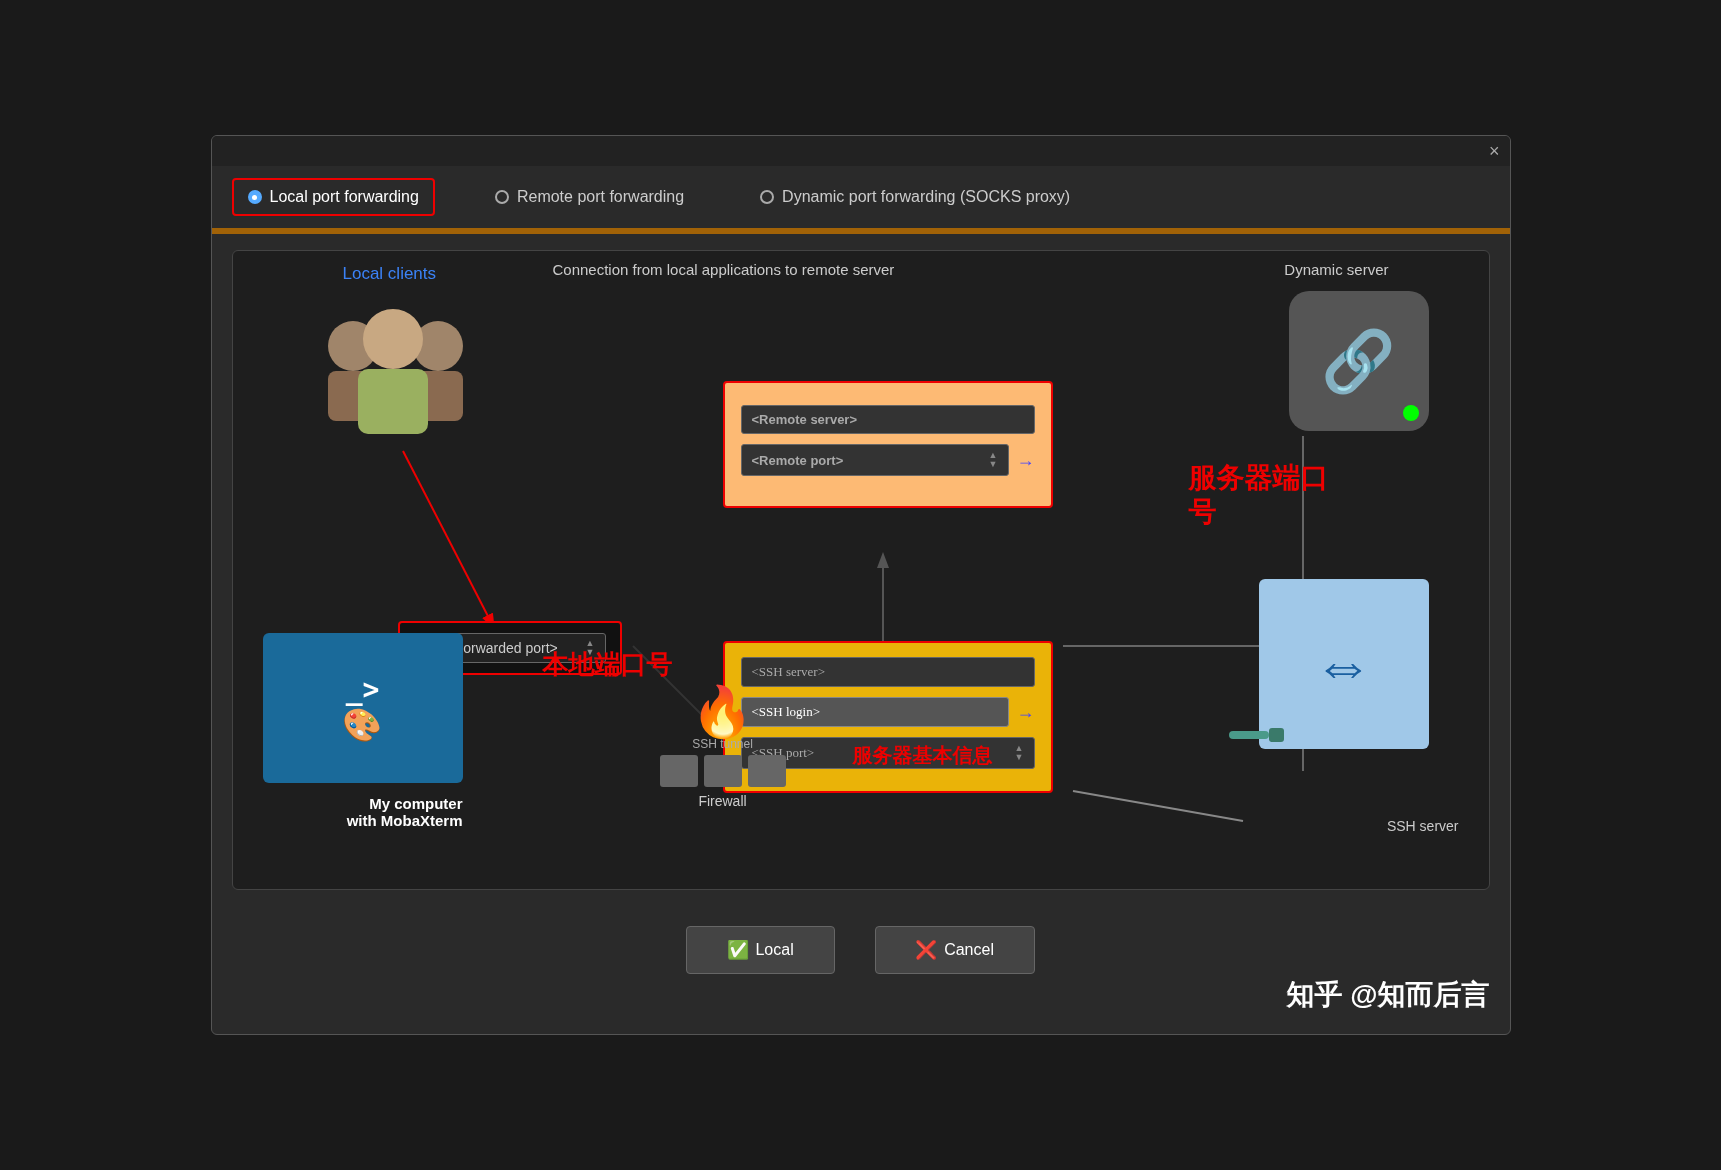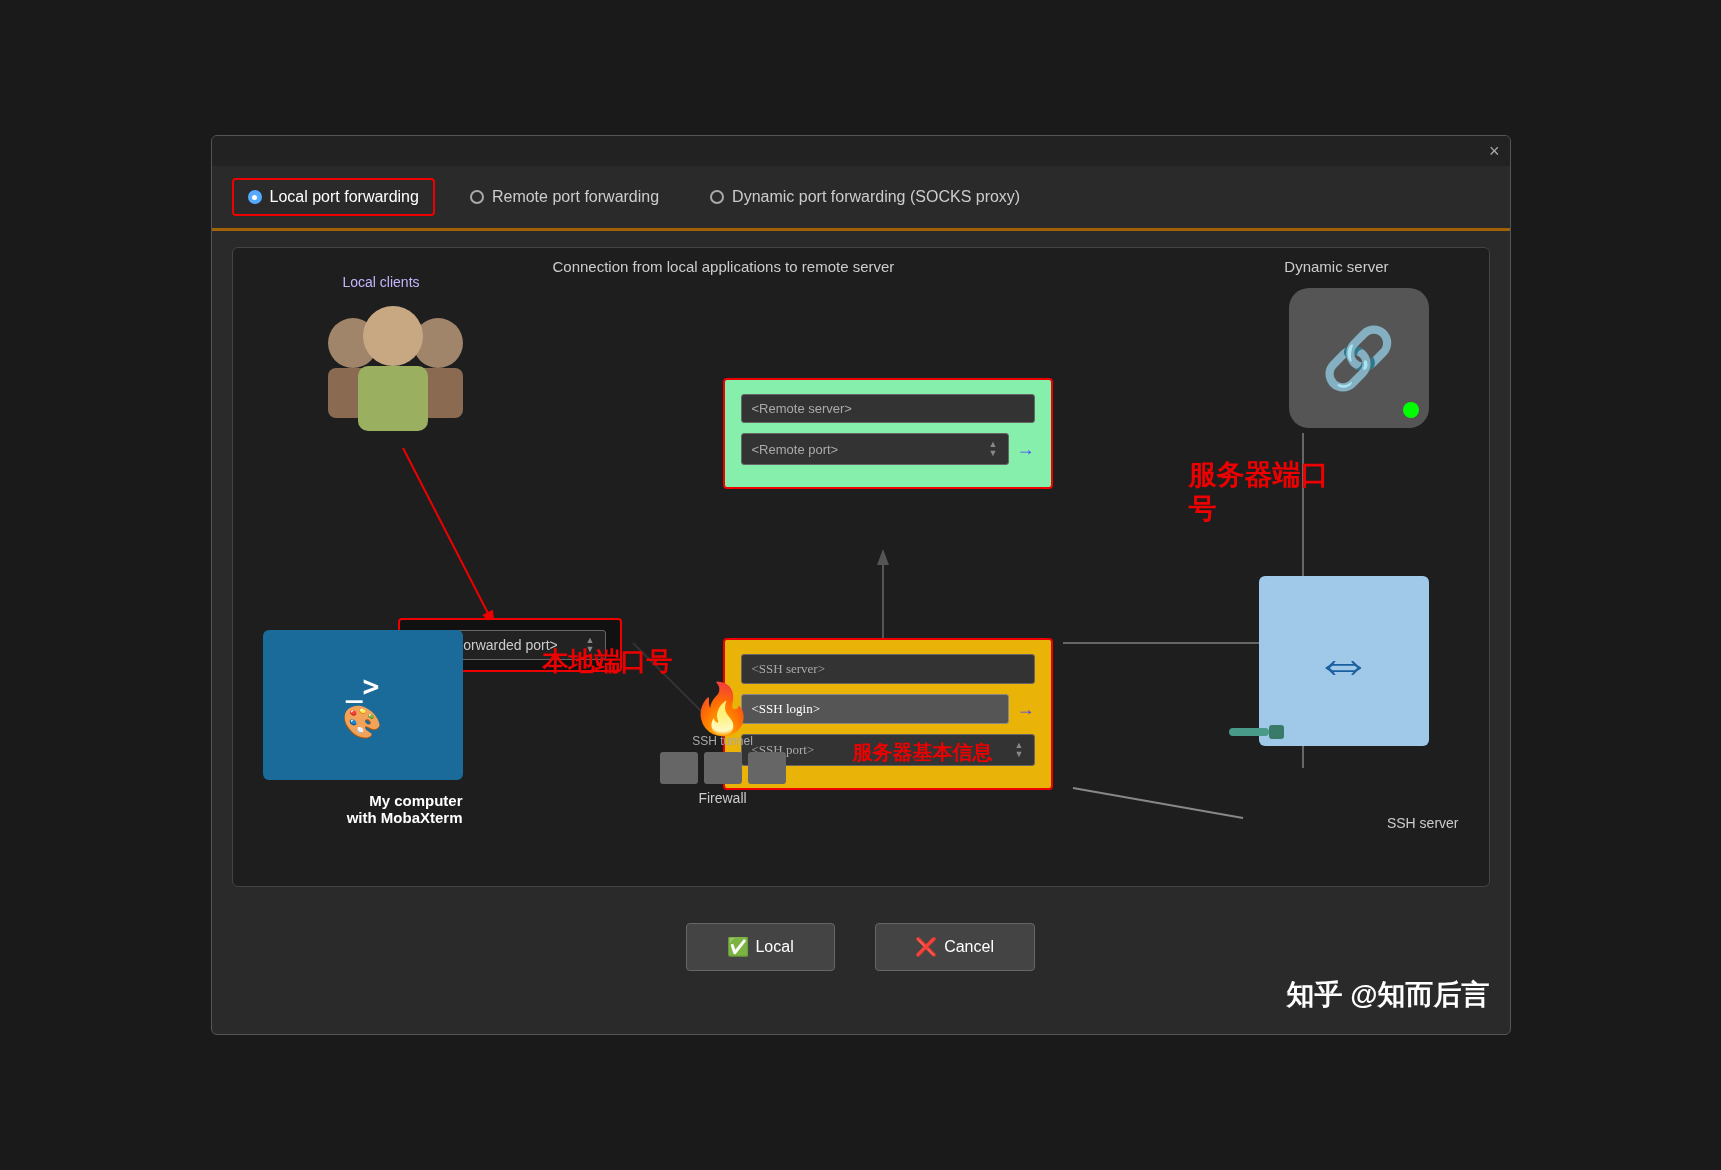--- a/index.html
+++ b/index.html
@@ -32,22 +32,22 @@
       font-size: 18px;
       cursor: pointer;
       background: none;
       border: none;
       line-height: 1;
     }
     .tab-bar {
       display: flex;
       align-items: center;
       padding: 12px 20px;
-      gap: 19px;
-      border-bottom: 3px solid #a16207;
+      gap: 44px;
+      border-bottom: 6px solid #a16207;
     }
     .tab-option {
       display: flex;
       align-items: center;
       gap: 8px;
       color: #ccc;
       font-size: 16px;
       font-weight: 500;
       cursor: pointer;
       padding: 8px 14px;
@@ -85,24 +85,24 @@
       border-radius: 6px;
       padding: 20px;
       position: relative;
       min-height: 640px;
       border: 1px solid #444;
     }
 
     
     .label-local-clients {
       position: absolute;
-      top: 26px;
+      top: 13px;
       left: 110px;
-      color: #c4b5fd;
-      font-size: 14px;
+      color: #3b82f6;
+      font-size: 17px;
     }
     .label-connection {
       position: absolute;
       top: 10px;
       left: 320px;
       color: #ccc;
       font-size: 15px;
       width: 420px;
     }
     .label-remote-server {
@@ -175,25 +175,26 @@
       font-size: 9px;
       color: #888;
       line-height: 1;
     }
 
     
     .remote-box {
       position: absolute;
       top: 130px;
       left: 490px;
-      background: #86efac;
+      background: #fdba74;
       border: 2px solid #e00;
       border-radius: 4px;
-      padding: 14px 16px;
+      padding: 22px 16px;
       width: 330px;
+      font-weight: bold;
     }
     .field-row {
       display: flex;
       align-items: center;
       gap: 8px;
       margin-bottom: 10px;
     }
     .field-row:last-child { margin-bottom: 8px; }
     .field-input {
       background: #333;

